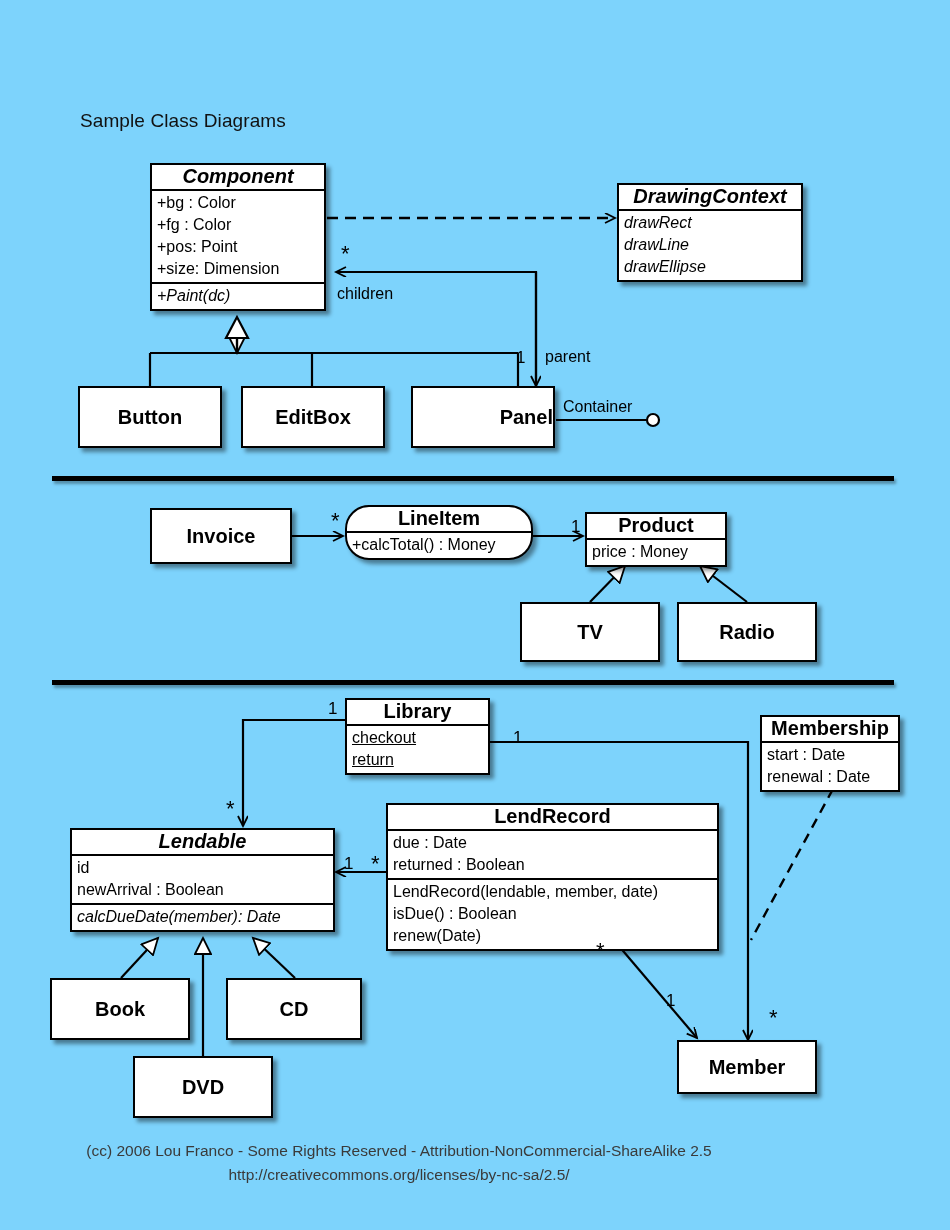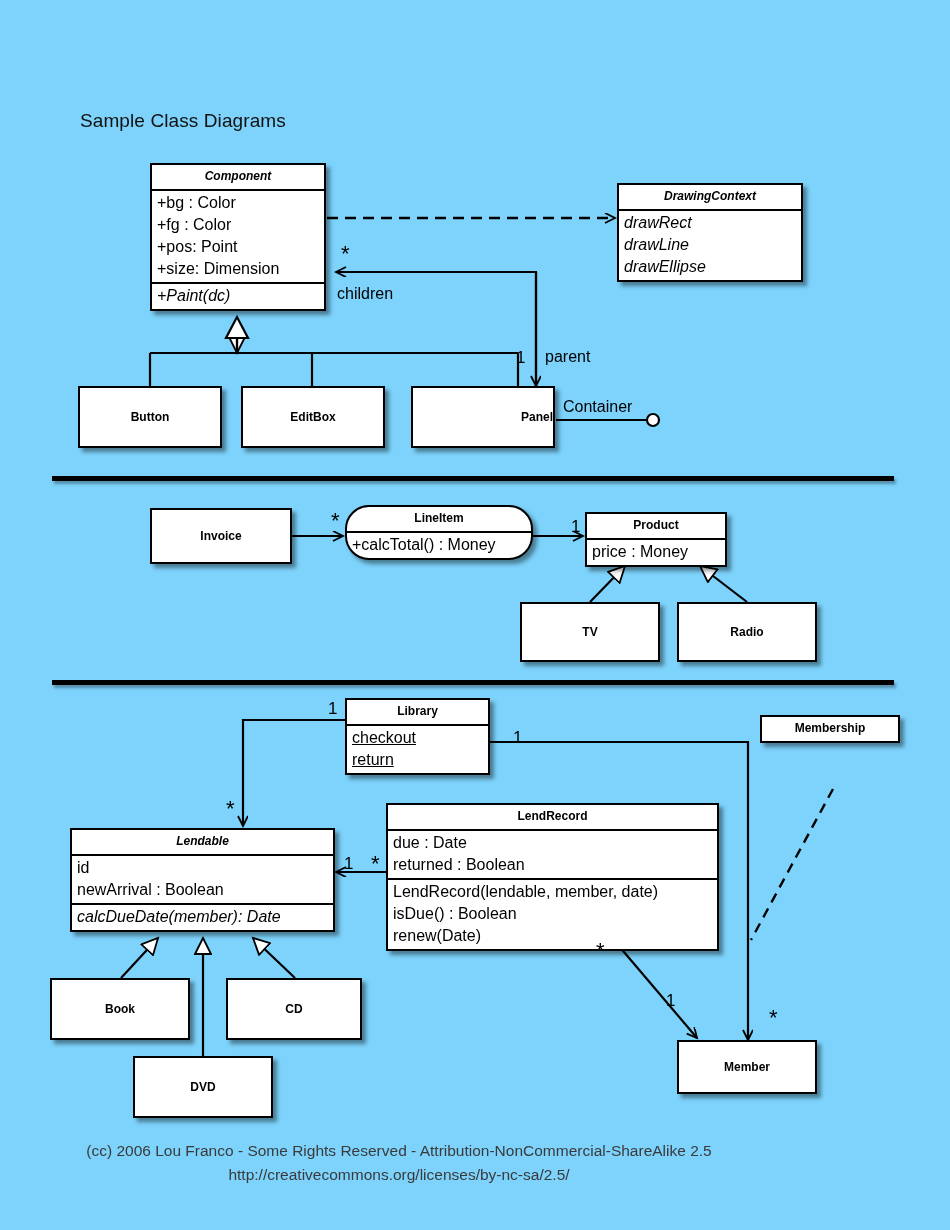--- a/index.html
+++ b/index.html
@@ -35,21 +35,21 @@
     position: absolute;
     background: #ffffff;
     border: 2px solid #000000;
     box-sizing: border-box;
     box-shadow: 4px 4px 4px rgba(0,0,0,0.42);
     z-index: 5;
   }
   .umlbox .cls-name {
     text-align: center;
     font-weight: bold;
-    font-size: 12px;
+    font-size: 20px;
     color: #000;
     padding: 2px 6px 3px 6px;
     line-height: 19px;
     white-space: nowrap;
   }
   .umlbox .cls-name.abstract { font-style: italic; }
   .umlbox .compartment {
     border-top: 2px solid #000000;
     padding: 1px 0 2px 0;
   }
@@ -261,20 +261,24 @@
   <div class="umlbox" style="left:345px; top:698px; width:145px;">
     <div class="cls-name">Library</div>
     <div class="compartment">
       <div class="member underline">checkout</div>
       <div class="member underline">return</div>
     </div>
   </div>
 
   <div class="umlbox" style="left:760px; top:715px; width:140px;">
     <div class="cls-name">Membership</div>
+    <div class="compartment">
+      <div class="member">start : Date</div>
+      <div class="member">renewal : Date</div>
+    </div>
   </div>
 
   <div class="umlbox" style="left:70px; top:828px; width:265px;">
     <div class="cls-name abstract">Lendable</div>
     <div class="compartment">
       <div class="member">id</div>
       <div class="member">newArrival : Boolean</div>
     </div>
     <div class="compartment">
       <div class="member italic">calcDueDate(member): Date</div>

